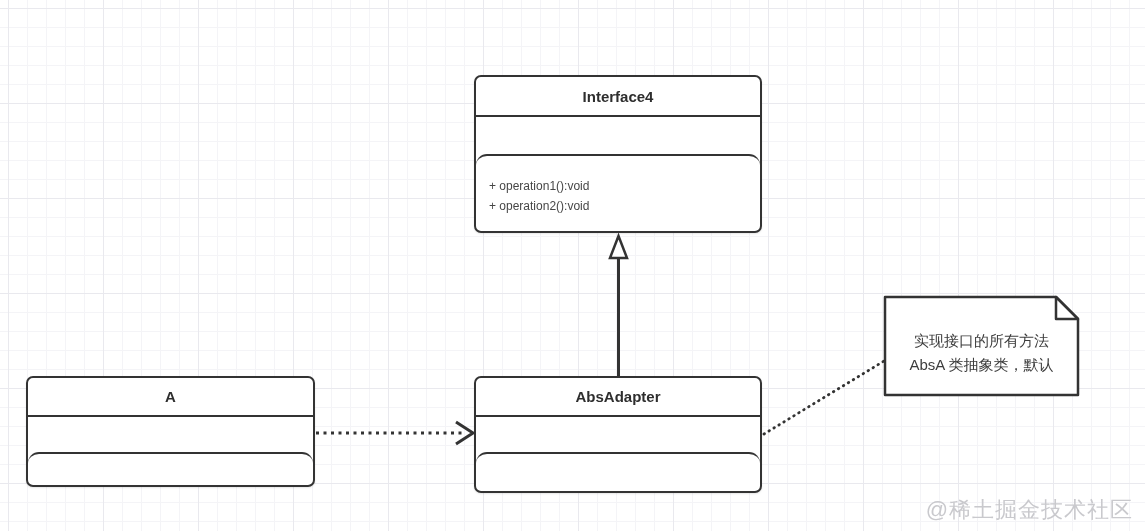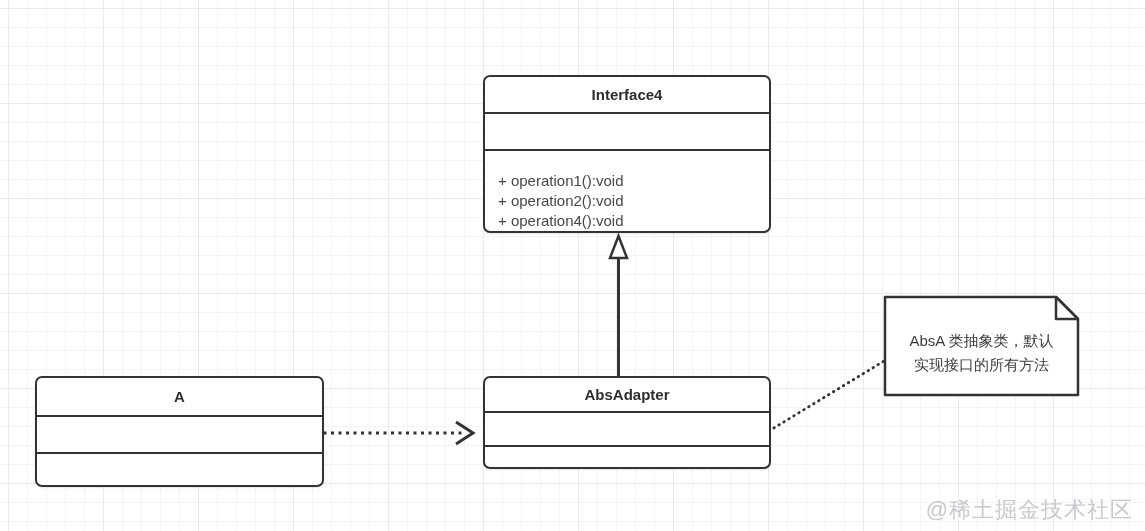--- a/index.html
+++ b/index.html
@@ -31,52 +31,52 @@
     background-position: 8px 8px, 8px 8px, 8px 8px, 8px 8px;
   }
   .uml-class {
     position: absolute;
     background: #ffffff;
     border: 2.5px solid var(--stroke);
     border-radius: 7px;
     box-shadow: 0 1px 2px rgba(0,0,0,0.10);
     display: flex;
     flex-direction: column;
-    margin-left: 9px;
   }
   .uml-class .title {
     font-weight: bold;
     font-size: 15px;
     color: #2e2e2e;
     display: flex;
     align-items: center;
     justify-content: center;
   }
   .uml-class .sec {
     border-top: 2.5px solid var(--stroke);
   }
   .uml-class .ops {
     padding: 20px 0 0 13px;
-    font-size: 15px;
+    font-size: 12px;
     line-height: 20px;
     color: #474747;
     white-space: nowrap;
+    border-radius: 11px;
   }
   
   #cls-interface4 { left: 474px; top: 75px; width: 288px; height: 158px; }
   #cls-interface4 .title { height: 38px; }
   #cls-interface4 .attrs { height: 39px; }
   #cls-interface4 .ops   { flex: 1; }
   
   #cls-a { left: 26px; top: 376px; width: 289px; height: 111px; }
   #cls-a .title { height: 37px; }
   #cls-a .attrs { height: 37px; }
   #cls-a .ops   { flex: 1; }
   
-  #cls-absadapter { left: 474px; top: 376px; width: 288px; height: 93px; }
+  #cls-absadapter { left: 474px; top: 376px; width: 288px; height: 117px; }
   #cls-absadapter .title { height: 37px; }
   #cls-absadapter .attrs { height: 37px; }
   #cls-absadapter .ops   { flex: 1; }
 
   .overlay {
     position: absolute;
     left: 0; top: 0;
     width: 1145px; height: 531px;
     pointer-events: none;
   }
@@ -132,36 +132,35 @@
       <polygon points="1056,297 1056,319 1078,319" fill="#ffffff" stroke="currentColor" stroke-width="2.5" stroke-linejoin="round"></polygon>
     </g>
   </svg>
 
   <div class="uml-class" id="cls-interface4">
     <div class="title">Interface4</div>
     <div class="sec attrs"></div>
     <div class="sec ops">
       <div>+ operation1():void</div>
       <div>+ operation2():void</div>
-      <div>+ operation4():void</div>
     </div>
   </div>
 
   <div class="uml-class" id="cls-a">
     <div class="title">A</div>
     <div class="sec attrs"></div>
     <div class="sec ops"></div>
   </div>
 
   <div class="uml-class" id="cls-absadapter">
     <div class="title">AbsAdapter</div>
     <div class="sec attrs"></div>
     <div class="sec ops"></div>
   </div>
 
   <div class="note-text">
+    <div>实现接口的所有方法</div>
     <div>AbsA 类抽象类，默认</div>
-    <div>实现接口的所有方法</div>
   </div>
 
   <div class="watermark">@稀土掘金技术社区</div>
 
 </div>
 
 </body></html>

